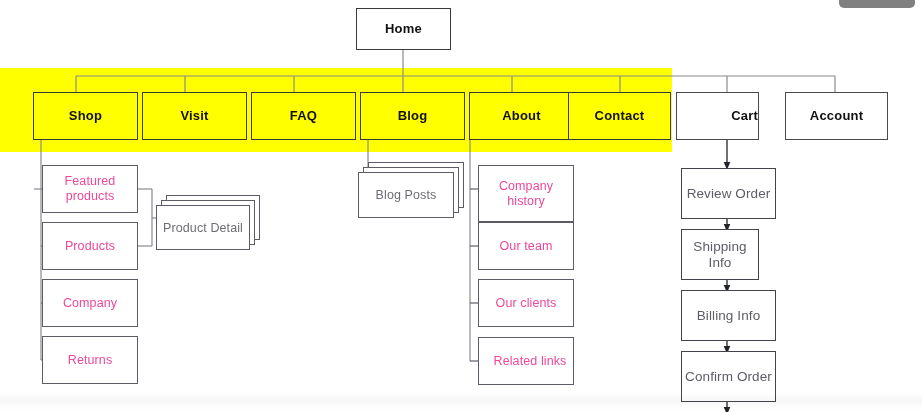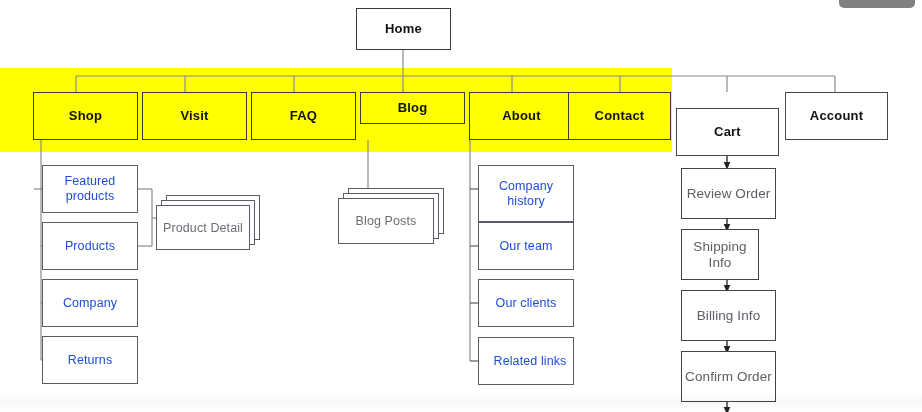--- a/index.html
+++ b/index.html
@@ -102,21 +102,21 @@
     color: #111111;
     font-weight: bold;
     font-size: 13px;
     letter-spacing: 0.2px;
     z-index: 4;
   }
 
   .node.leaf {
     border: 1.3px solid #5c5c66;
     background: #ffffff;
-    color: #1d4ed8;
+    color: #ec4899;
     font-weight: normal;
     font-size: 12.5px;
     letter-spacing: 0.1px;
   }
 
   .node.flow {
     border: 1.3px solid #43434b;
     background: #ffffff;
     color: #5d5d65;
     font-weight: normal;
@@ -209,30 +209,30 @@
 
   <div class="node nav" style="left:33px; top:92px; width:105px; height:48px;">
     <span>Shop</span>
   </div>
   <div class="node nav" style="left:142px; top:92px; width:105px; height:48px;">
     <span>Visit</span>
   </div>
   <div class="node nav" style="left:251px; top:92px; width:105px; height:48px;">
     <span>FAQ</span>
   </div>
-  <div class="node nav" style="left:360px; top:92px; width:105px; height:32px;">
+  <div class="node nav" style="left:360px; top:92px; width:105px; height:48px;">
     <span>Blog</span>
   </div>
   <div class="node nav" style="left:469px; top:92px; width:105px; height:48px;">
     <span>About</span>
   </div>
   <div class="node nav" style="left:568px; top:92px; width:103px; height:48px;">
     <span>Contact</span>
   </div>
-  <div class="node nav-plain" style="left:676px; top:108px; width:103px; height:48px;">
+  <div class="node nav-plain" style="left:676px; top:92px; width:83px; height:48px;justify-content:flex-end;">
     <span>Cart</span>
   </div>
   <div class="node nav-plain" style="left:785px; top:92px; width:103px; height:48px;">
     <span>Account</span>
   </div>
 
   <div class="node leaf" style="left:42px; top:165px; width:96px; height:48px;">
     <span>Featured products</span>
   </div>
   <div class="node leaf" style="left:42px; top:222px; width:96px; height:48px;">
@@ -246,21 +246,21 @@
   </div>
 
   <div class="stack" style="left:156px; top:195px; width:104px; height:55px;">
     <div class="sheet s3" style="width:94px; height:45px;"></div>
     <div class="sheet s2" style="width:94px; height:45px;"></div>
     <div class="sheet s1" style="width:94px; height:45px;">
       <span>Product Detail</span>
     </div>
   </div>
 
-  <div class="stack" style="left:338px; top:162px; width:108px; height:58px;margin-top:26px;">
+  <div class="stack" style="left:358px; top:162px; width:108px; height:58px;">
     <div class="sheet s3" style="width:96px; height:46px;"></div>
     <div class="sheet s2" style="width:96px; height:46px;"></div>
     <div class="sheet s1" style="width:96px; height:46px;">
       <span>Blog Posts</span>
     </div>
   </div>
 
   <div class="node leaf" style="left:478px; top:165px; width:96px; height:57px;">
     <span>Company history</span>
   </div>

